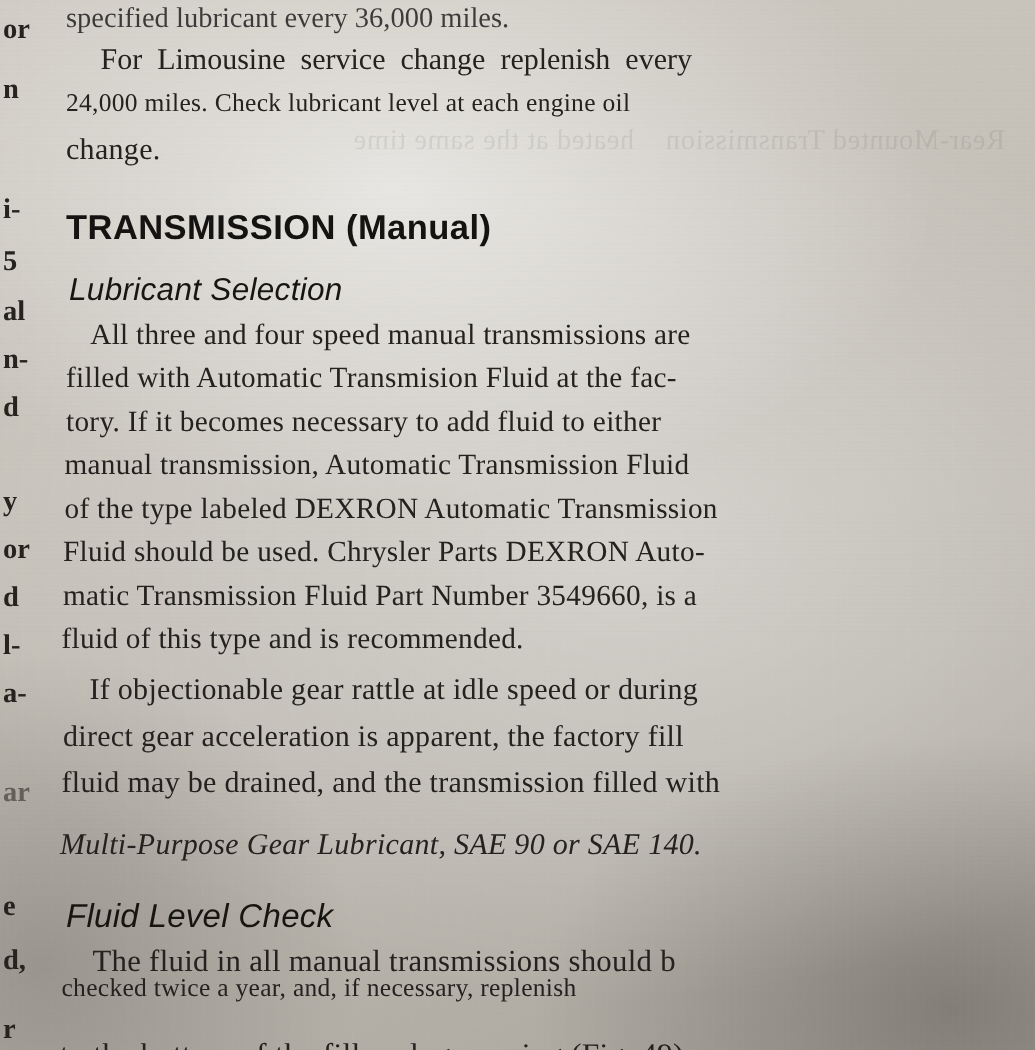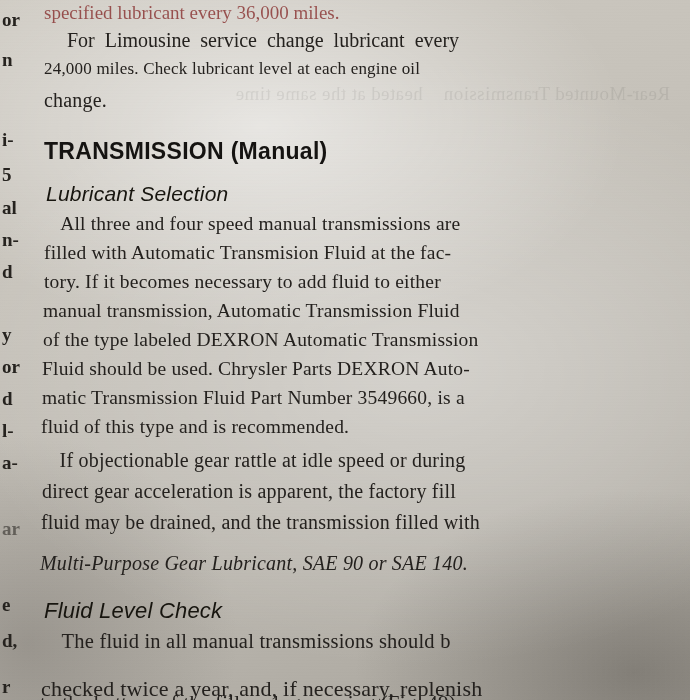--- a/index.html
+++ b/index.html
@@ -85,21 +85,21 @@
     white-space: pre;
   }
 
   .topfrag {
     position: absolute;
     top: 0px;
     left: 44px;
     right: 10px;
     height: 22px;
     overflow: hidden;
-    color: #7f1d1d;
+    color: #000000;
     font-size: 19px;
     opacity: .72;
     white-space: pre;
   }
 
   .heading {
     font-family: "Liberation Sans", sans-serif;
     font-weight: 700;
     font-size: 23px;
     letter-spacing: .3px;
@@ -148,21 +148,21 @@
     <div style="height:36px;line-height:36px;">e</div>
     <div style="height:36px;line-height:36px;">d,</div>
     <div style="height:10px;"></div>
     <div style="height:36px;line-height:36px;">r</div>
 
   </div>
 
   <div class="content">
 
     <div>
-      <div class="pl line" style="left:8px; top:30px; font-size:20px; letter-spacing:0px;">   For  Limousine  service  change  lubricant  every</div>
+      <div class="pl line" style="left:8px; top:30px; font-size:20px; letter-spacing:0px;">   For  Limousine  service  change  replenish  every</div>
       <div class="pl line" style="left:0px; top:60px; font-size:17px;">24,000 miles. Check lubricant level at each engine oil</div>
       <div class="pl line" style="left:0px; top:90px; font-size:20px;">change.</div>
     </div>
 
     <div class="pl heading" style="left:0px; top:138px;">TRANSMISSION (Manual)</div>
 
     <div class="pl subheading" style="left:2px; top:182px;">Lubricant Selection</div>
 
     <div>
       <div class="pl line" style="left:2px; top:214px;">   All three and four speed manual transmissions are</div>
@@ -179,21 +179,21 @@
       <div class="pl line" style="left:0px; top:450px; font-size:20px;">   If objectionable gear rattle at idle speed or during</div>
       <div class="pl line" style="left:-2px; top:481px; font-size:20px;">direct gear acceleration is apparent, the factory fill</div>
       <div class="pl line" style="left:-3px; top:512px; font-size:20px;">fluid may be drained, and the transmission filled with</div>
       <div class="pl line" style="left:-4px; top:553px; font-size:20px;font-style:italic;">Multi-Purpose Gear Lubricant, SAE 90 or SAE 140.</div>
     </div>
 
     <div class="pl subheading" style="left:0px; top:598px; font-size:22px;">Fluid Level Check</div>
 
     <div>
       <div class="pl line" style="left:2px; top:631px; font-size:20.5px;">   The fluid in all manual transmissions should b</div>
-      <div class="pl line" style="left:-3px; top:678px; font-size:22px;">checked twice a year, and, if necessary, replenish</div>
+      <div class="pl line" style="left:-3px; top:650px; font-size:17px;">checked twice a year, and, if necessary, replenish</div>
       <div class="pl line" style="left:-4px; top:693px; font-size:21px;">to the bottom of the filler plug opening (Fig. 49) w</div>
 
     </div>
 
   </div>
 
   <div class="grain"></div>
 </div>
 
 </body></html>

